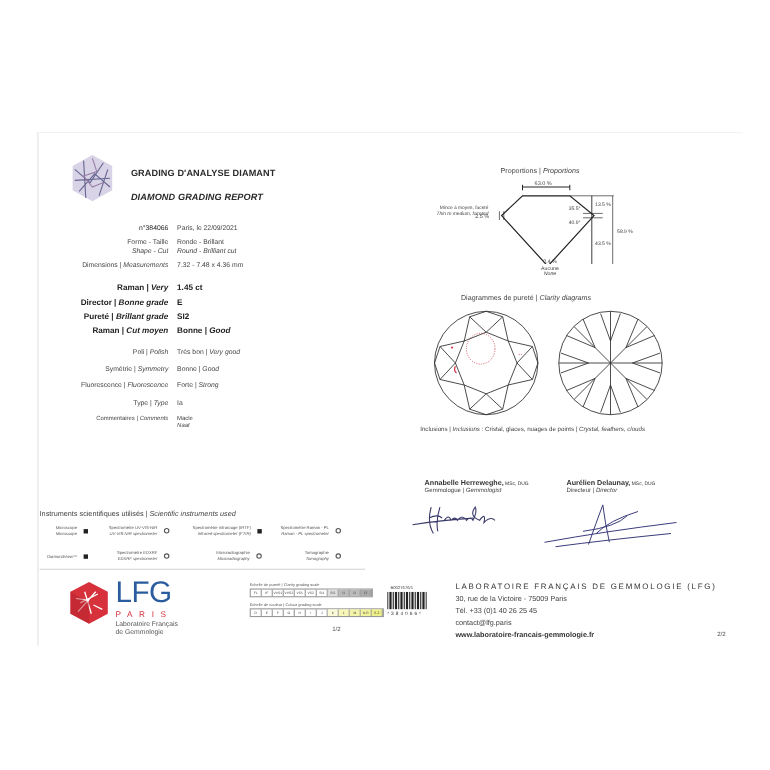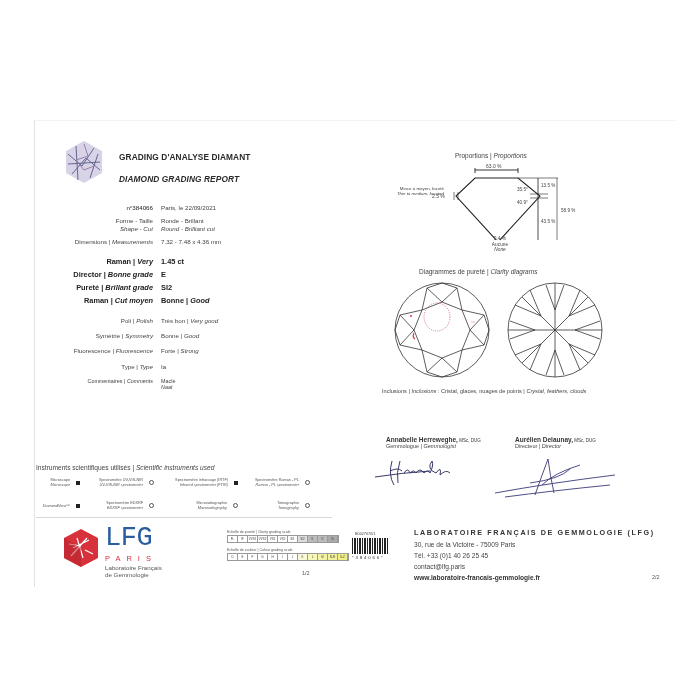--- a/index.html
+++ b/index.html
@@ -24,21 +24,21 @@
   .sig-role { font-size:5.5px; color:#444; }
   .instr-title { left:36px; top:464px; font-size:6.6px; color:#444; }
   .instr { position:absolute; display:flex; align-items:center; font-size:3.8px; color:#555; line-height:4.6px; text-align:right; }
   .instr .mark { width:4px; height:4px; margin-left:6px; }
   .instr .mark.on { background:#222; }
   .instr .mark.off { border:0.8px solid #555; border-radius:50%; width:3px; height:3px; }
   .hr { position:absolute; left:36px; width:296px; height:1px; background:#d8d8d8; top:517px; }
   .scale-label { font-size:3.6px; color:#555; }
   .scale { position:absolute; display:flex; border:0.5px solid #999; }
   .scale div { width:9px; height:6px; border-right:0.5px solid #999; font-size:3px; text-align:center; line-height:6px; color:#444; }
-  .lab-name { left:414px; top:528px; font-size:7.2px; font-weight:bold; letter-spacing:1.6px; color:#333; }
+  .lab-name { left:414px; top:528px; font-size:7.2px; font-weight:normal; letter-spacing:1.6px; color:#333; }
   .lab-line { font-size:6.6px; color:#444; }
   .lab-web { font-size:6.6px; font-weight:bold; color:#333; }
   .pagenum { font-size:5.5px; color:#555; }
 </style>
 </head>
 <body>
 
 <div class="sheet"></div>
 
 <svg class="gem" viewBox="0 0 40 44">
@@ -204,21 +204,21 @@
   </div>
 <div class="hr"></div>
 
 <svg class="abs" style="left:63px; top:528px" width="36" height="40" viewBox="0 0 36 40">
   <polygon points="18,1 35,10 35,30 18,39 1,30 1,10" fill="#d7323c"></polygon>
   <g stroke="#fff" stroke-width="1.2" fill="none">
     <path d="M10,20 L26,12 M14,10 L20,30 M24,10 L8,28 M22,22 L30,26 M6,16 L18,18"></path>
   </g>
   <polygon points="1,10 18,20 18,39 1,30" fill="#b4202a" opacity="0.5"></polygon>
 </svg>
-<div class="abs" style="left:105px; top:523px; font-size:27px; color:#2b5d9e; font-family:Liberation Mono, monospace; letter-spacing:-0.5px">LFG</div>
+<div class="abs" style="left:105px; top:523px; font-size:27px; color:#2b5d9e; font-family:Liberation Sans, sans-serif; letter-spacing:-0.5px">LFG</div>
 <div class="abs" style="left:105px; top:554px; font-size:7.5px; font-weight:normal; color:#d7323c; letter-spacing:6px">PARIS</div>
 <div class="abs" style="left:105px; top:564px; font-size:6.2px; color:#555; line-height:7px"><span>Laboratoire Français</span><br><span>de Gemmologie</span></div>
 
 <div class="abs scale-label" style="left:227px; top:530px">Echelle de pureté | Clarity grading scale</div>
 <div class="scale" style="left:227px; top:535px">
   <div>FL</div>
     <div>IF</div>
     <div>VVS1</div>
     <div>VVS2</div>
     <div>VS1</div>

